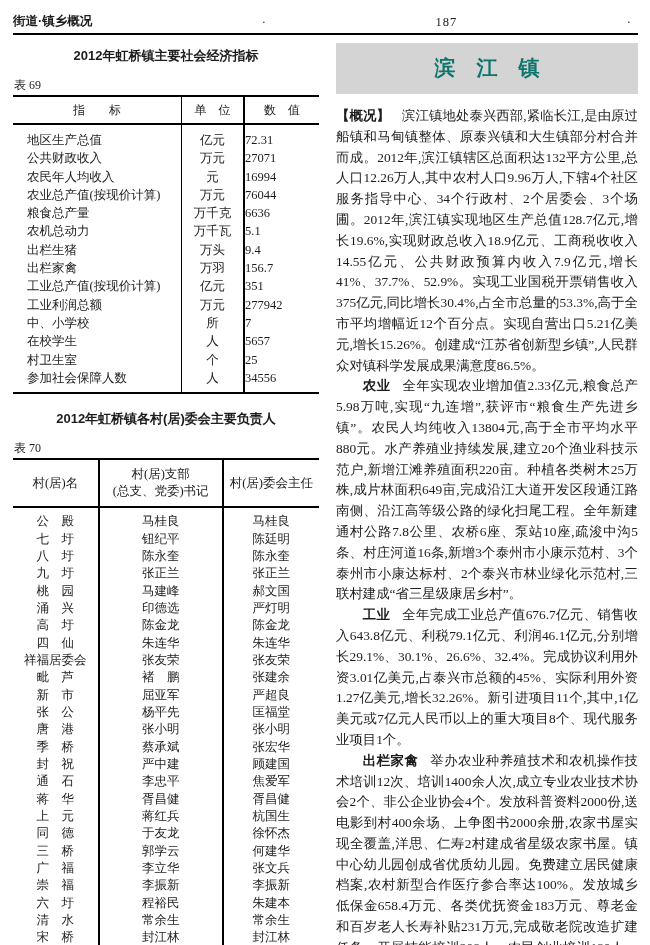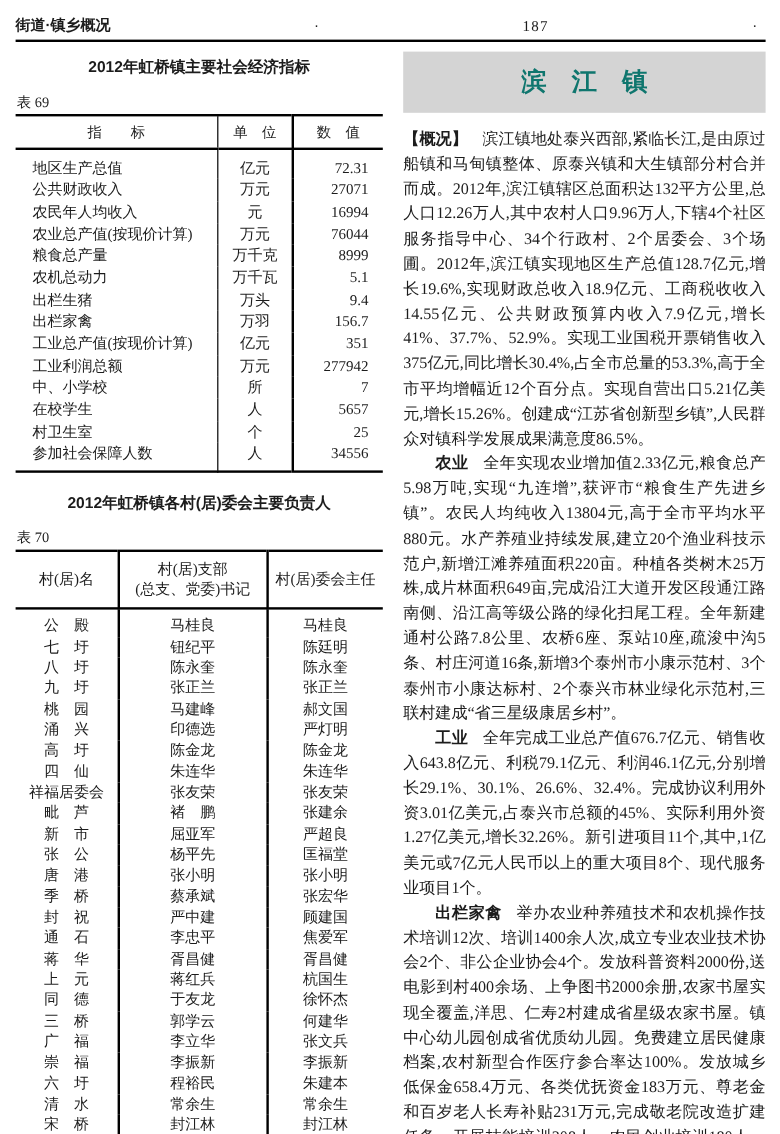--- a/index.html
+++ b/index.html
@@ -27,21 +27,21 @@
   table{width:100%;border-collapse:collapse;table-layout:fixed;}
   .t69{border-top:2.5px solid #000;border-bottom:2.5px solid #000;}
   .t69 th{font-weight:normal;font-size:12px;padding:5px 0 4px 0;
           border-bottom:2.5px solid #000;text-align:center;}
   .t69 th:nth-child(1),.t69 td:nth-child(1){border-right:1.5px solid #000;}
   .t69 th:nth-child(2),.t69 td:nth-child(2){border-right:2.5px solid #000;}
   .t69 col.c1{width:55%;} .t69 col.c2{width:20.5%;} .t69 col.c3{width:24.5%;}
   .t69 td{font-size:12.5px;height:18.3px;line-height:18.3px;padding:0;}
   .t69 td:nth-child(1){text-align:left;padding-left:14px;}
   .t69 td:nth-child(2){text-align:center;}
-  .t69 td:nth-child(3){text-align:right;padding-right:12px;}
+  .t69 td:nth-child(3){text-align:left;padding-right:12px;}
   .t69 tbody tr:first-child td{padding-top:6px;}
   .t69 tbody tr:last-child td{padding-bottom:5px;}
 
   .t70{border-top:2.5px solid #000;border-bottom:2.5px solid #000;margin-top:1px;}
   .t70 th{font-weight:normal;font-size:12.5px;padding:6px 0;line-height:17px;
           border-bottom:2px solid #000;text-align:center;}
   .t70 th:nth-child(1),.t70 td:nth-child(1){border-right:2px solid #000;}
   .t70 th:nth-child(2),.t70 td:nth-child(2){border-right:2px solid #000;}
   .t70 col.c1{width:28%;} .t70 col.c2{width:40.5%;} .t70 col.c3{width:31.5%;}
   .t70 td{font-size:12.5px;height:17.35px;line-height:17.35px;text-align:center;padding:0;}
@@ -109,21 +109,21 @@
               <td>16994</td>
             </tr>
             <tr>
               <td>农业总产值(按现价计算)</td>
               <td>万元</td>
               <td>76044</td>
             </tr>
             <tr>
               <td>粮食总产量</td>
               <td>万千克</td>
-              <td>8999</td>
+              <td>6636</td>
             </tr>
             <tr>
               <td>农机总动力</td>
               <td>万千瓦</td>
               <td>5.1</td>
             </tr>
             <tr>
               <td>出栏生猪</td>
               <td>万头</td>
               <td>9.4</td>

